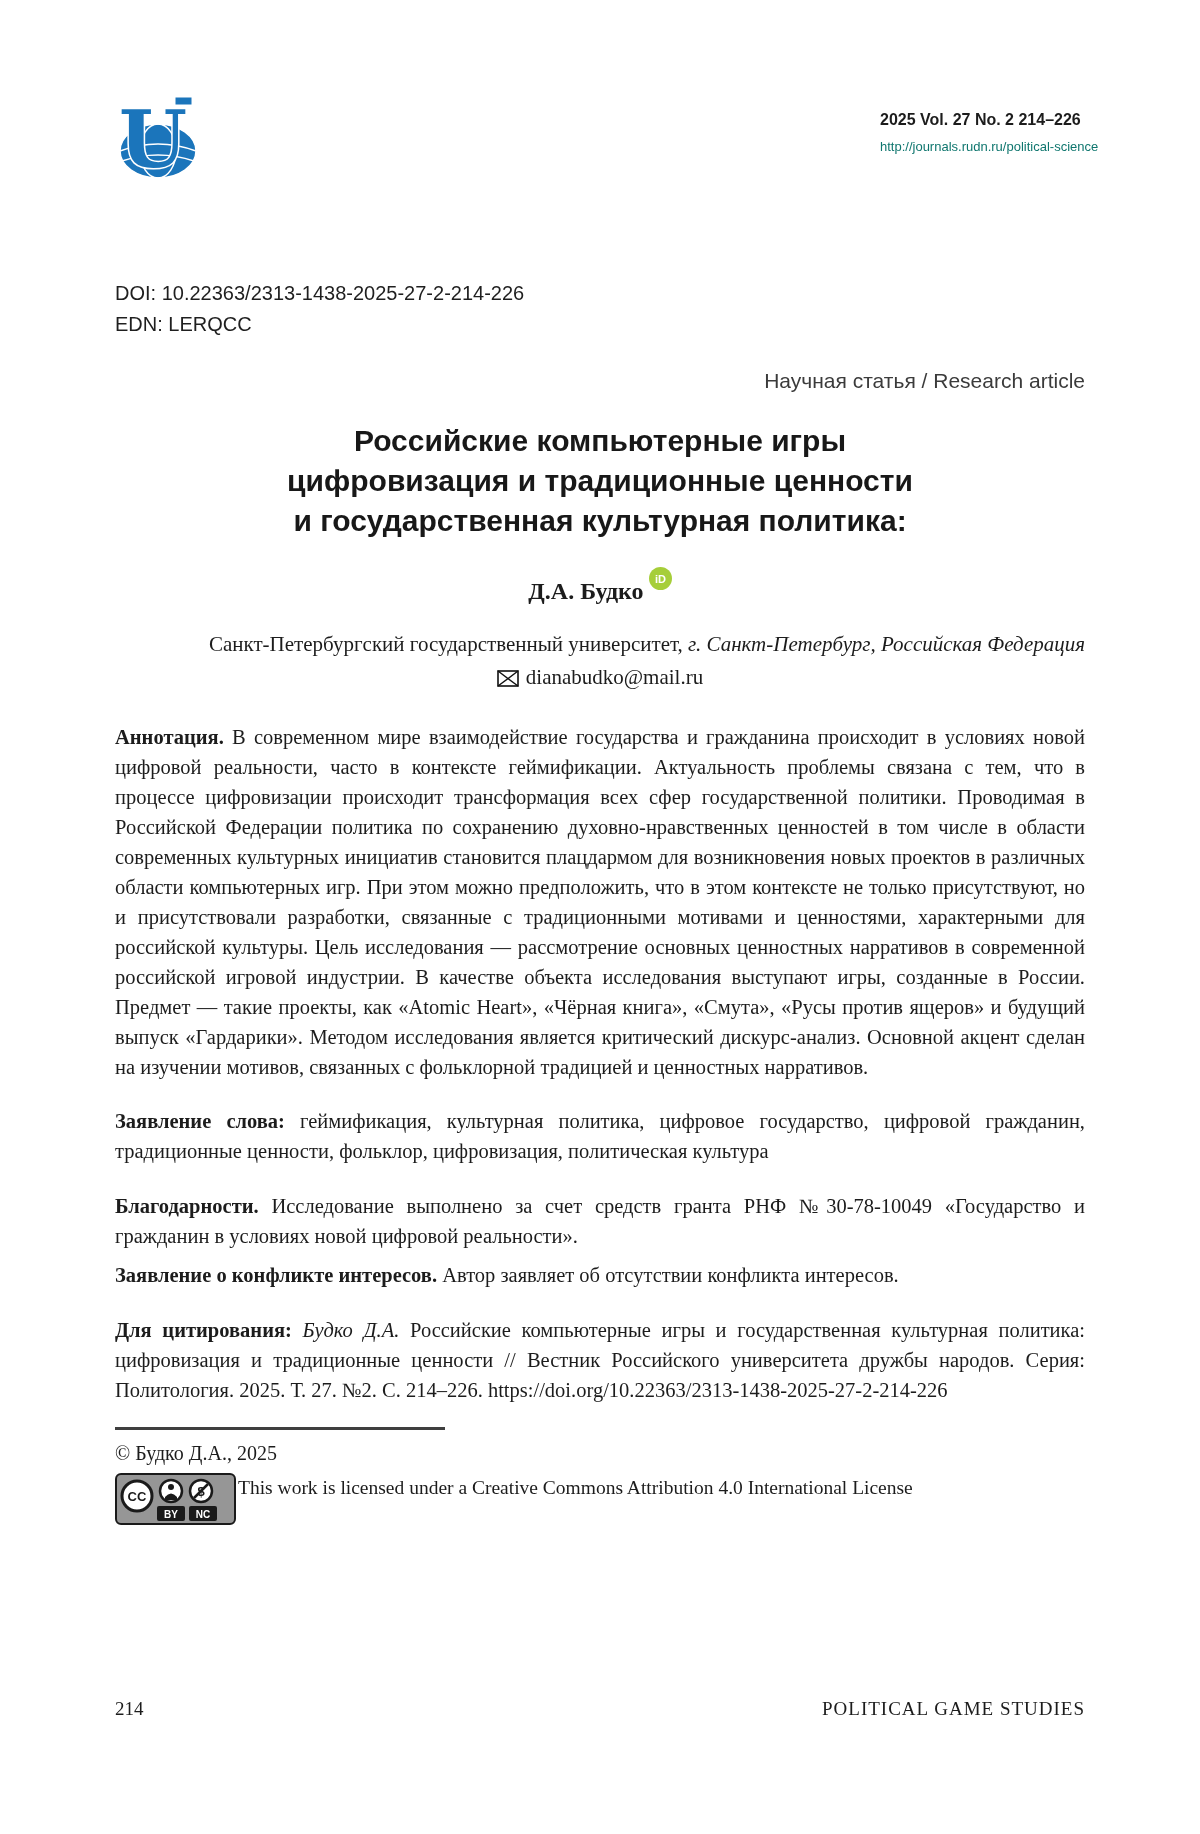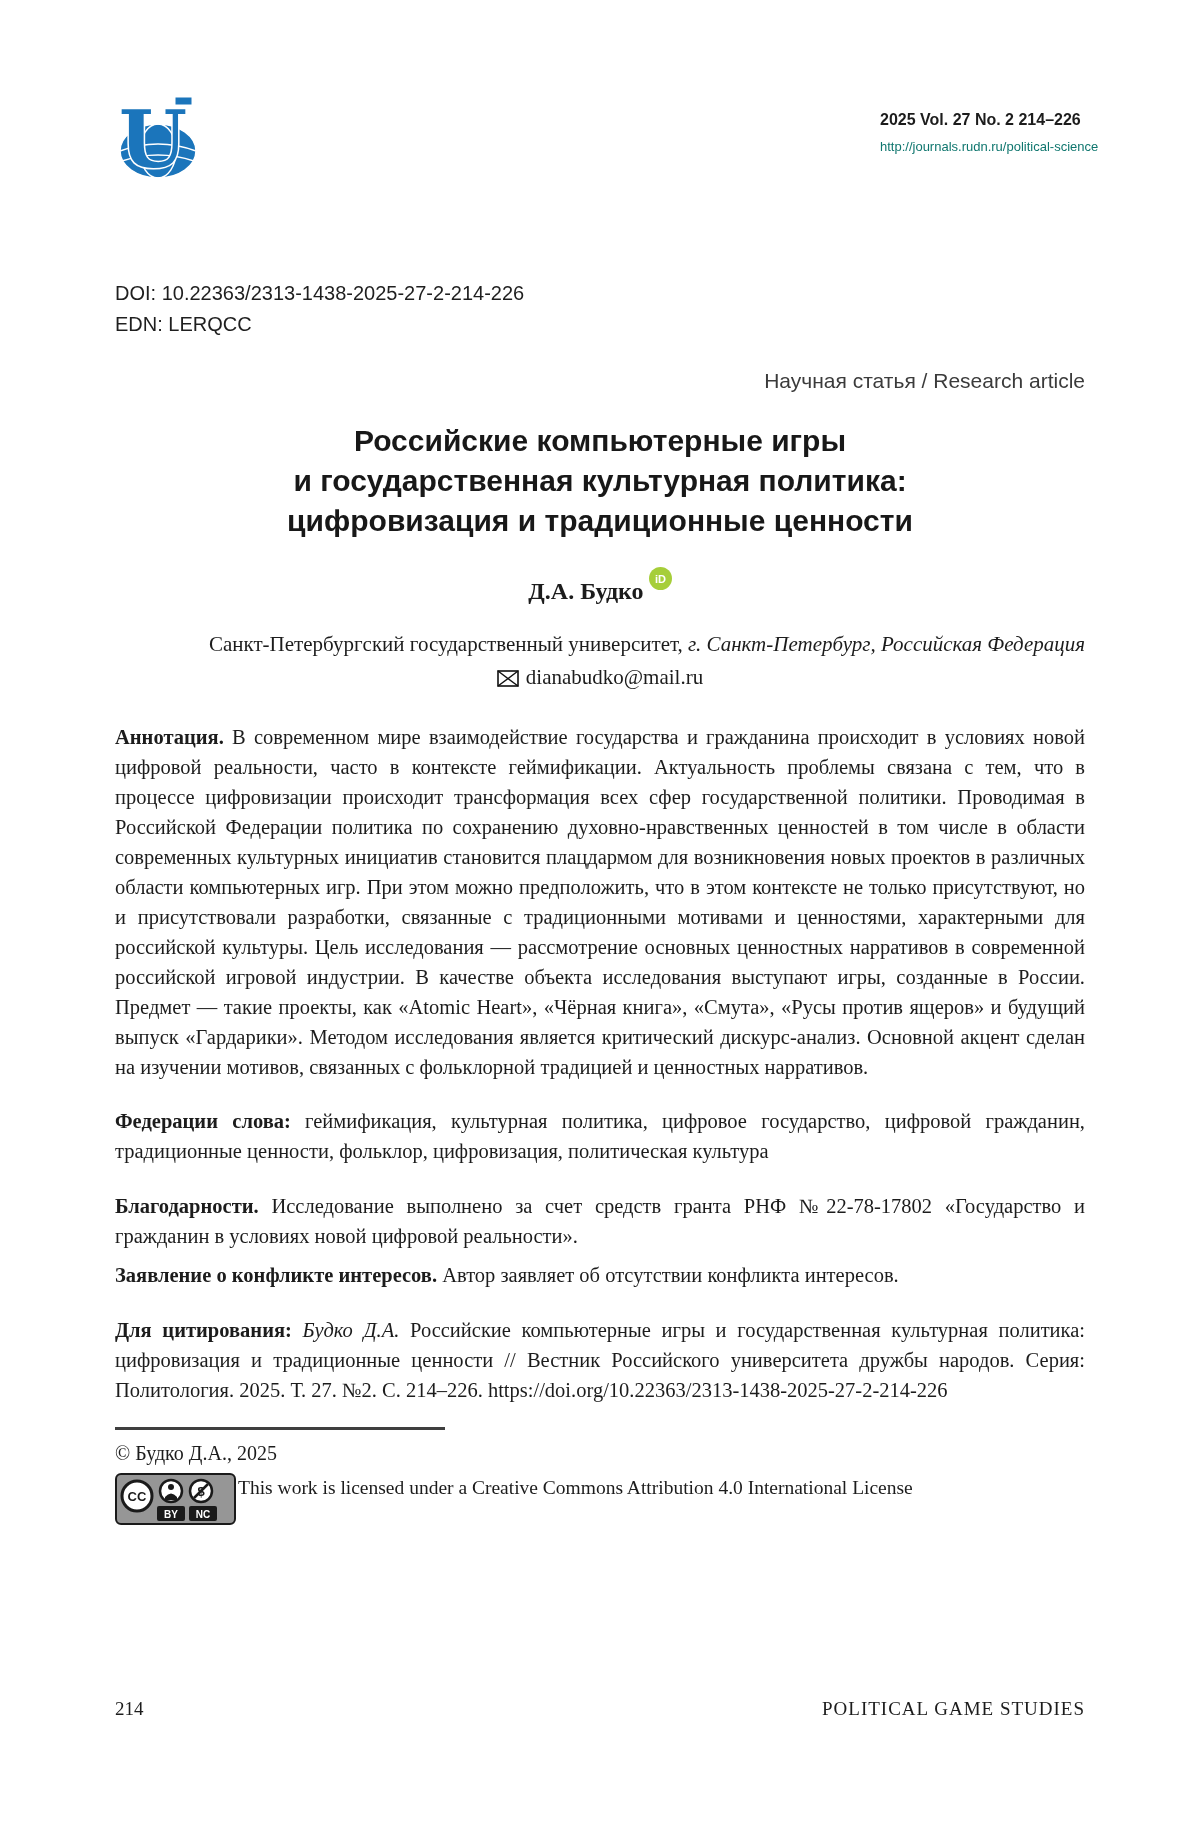--- a/index.html
+++ b/index.html
@@ -80,22 +80,22 @@
 
   <div class="doi-block">
     <div>DOI: 10.22363/2313-1438-2025-27-2-214-226</div>
     <div>EDN: LERQCC</div>
   </div>
 
   <div class="article-type">Научная статья / Research article</div>
 
   <h1 class="title" style="margin-bottom:16px;">
     <div>Российские компьютерные игры</div>
+    <div>цифровизация и традиционные ценности</div>
     <div>и государственная культурная политика:</div>
-    <div>цифровизация и традиционные ценности</div>
   </h1>
 
   <div class="author-row">
     <span>Д.А. Будко</span><span class="orcid-badge"><svg width="23" height="23" viewBox="0 0 23 23">
           <circle cx="11.5" cy="11.5" r="11.5" fill="#a6ce39"></circle>
           <text x="11.5" y="16" text-anchor="middle" font-family="Liberation Sans, sans-serif" font-weight="bold" font-size="11" fill="#ffffff">iD</text>
         </svg></span>
   </div>
 
   <div class="affiliation">
@@ -104,23 +104,23 @@
 
   <div class="email-row">
     <svg width="22" height="17" viewBox="0 0 22 17">
         <rect x="1" y="1" width="20" height="15" fill="none" stroke="#111111" stroke-width="1.6"></rect>
         <path d="M1,1 L21,16 M21,1 L1,16" fill="none" stroke="#111111" stroke-width="1.4"></path>
       </svg><span>dianabudko@mail.ru</span>
   </div>
 
   <p class="para abstract"><b>Аннотация.</b> <span>В современном мире взаимодействие государства и гражданина происходит в условиях новой цифровой реальности, часто в контексте геймификации. Актуальность проблемы связана с тем, что в процессе цифровизации происходит трансформация всех сфер государственной политики. Проводимая в Российской Федерации политика по сохранению духовно-нравственных ценностей в том числе в области современных культурных инициатив становится плацдармом для возникновения новых проектов в различных области компьютерных игр. При этом можно предположить, что в этом контексте не только присутствуют, но и присутствовали разработки, связанные с традиционными мотивами и ценностями, характерными для российской культуры. Цель исследования — рассмотрение основных ценностных нарративов в современной российской игровой индустрии. В качестве объекта исследования выступают игры, созданные в России. Предмет — такие проекты, как «Atomic Heart», «Чёрная книга», «Смута», «Русы против ящеров» и будущий выпуск «Гардарики». Методом исследования является критический дискурс-анализ. Основной акцент сделан на изучении мотивов, связанных с фольклорной традицией и ценностных нарративов.</span></p>
 
-  <p class="para keywords"><b>Федерации слова:</b><span> геймификация, культурная политика, цифровое государство, цифровой гражданин, традиционные ценности, фольклор, цифровизация, политическая культура</span></p>
+  <p class="para keywords"><b>Заявление слова:</b><span> геймификация, культурная политика, цифровое государство, цифровой гражданин, традиционные ценности, фольклор, цифровизация, политическая культура</span></p>
 
-  <p class="para acks"><b>Благодарности.</b><span> Исследование выполнено за счет средств гранта РНФ №22-78-17802 «Государство и гражданин в условиях новой цифровой реальности».</span></p>
+  <p class="para acks"><b>Благодарности.</b><span> Исследование выполнено за счет средств гранта РНФ №30-78-10049 «Государство и гражданин в условиях новой цифровой реальности».</span></p>
 
   <p class="para conflict"><b>Заявление о конфликте интересов.</b><span> Автор заявляет об отсутствии конфликта интересов.</span></p>
 
   <p class="para citation"><b>Для цитирования:</b><i> Будко Д.А.</i><span> Российские компьютерные игры и государственная культурная политика: цифровизация и традиционные ценности // Вестник Российского университета дружбы народов. Серия: Политология. 2025. Т. 27. №2. С. 214–226. https://doi.org/10.22363/2313-1438-2025-27-2-214-226</span></p>
 
   <hr class="divider">
 
   <div class="copyright">© Будко Д.А., 2025</div>
 
   <div class="license-row">

